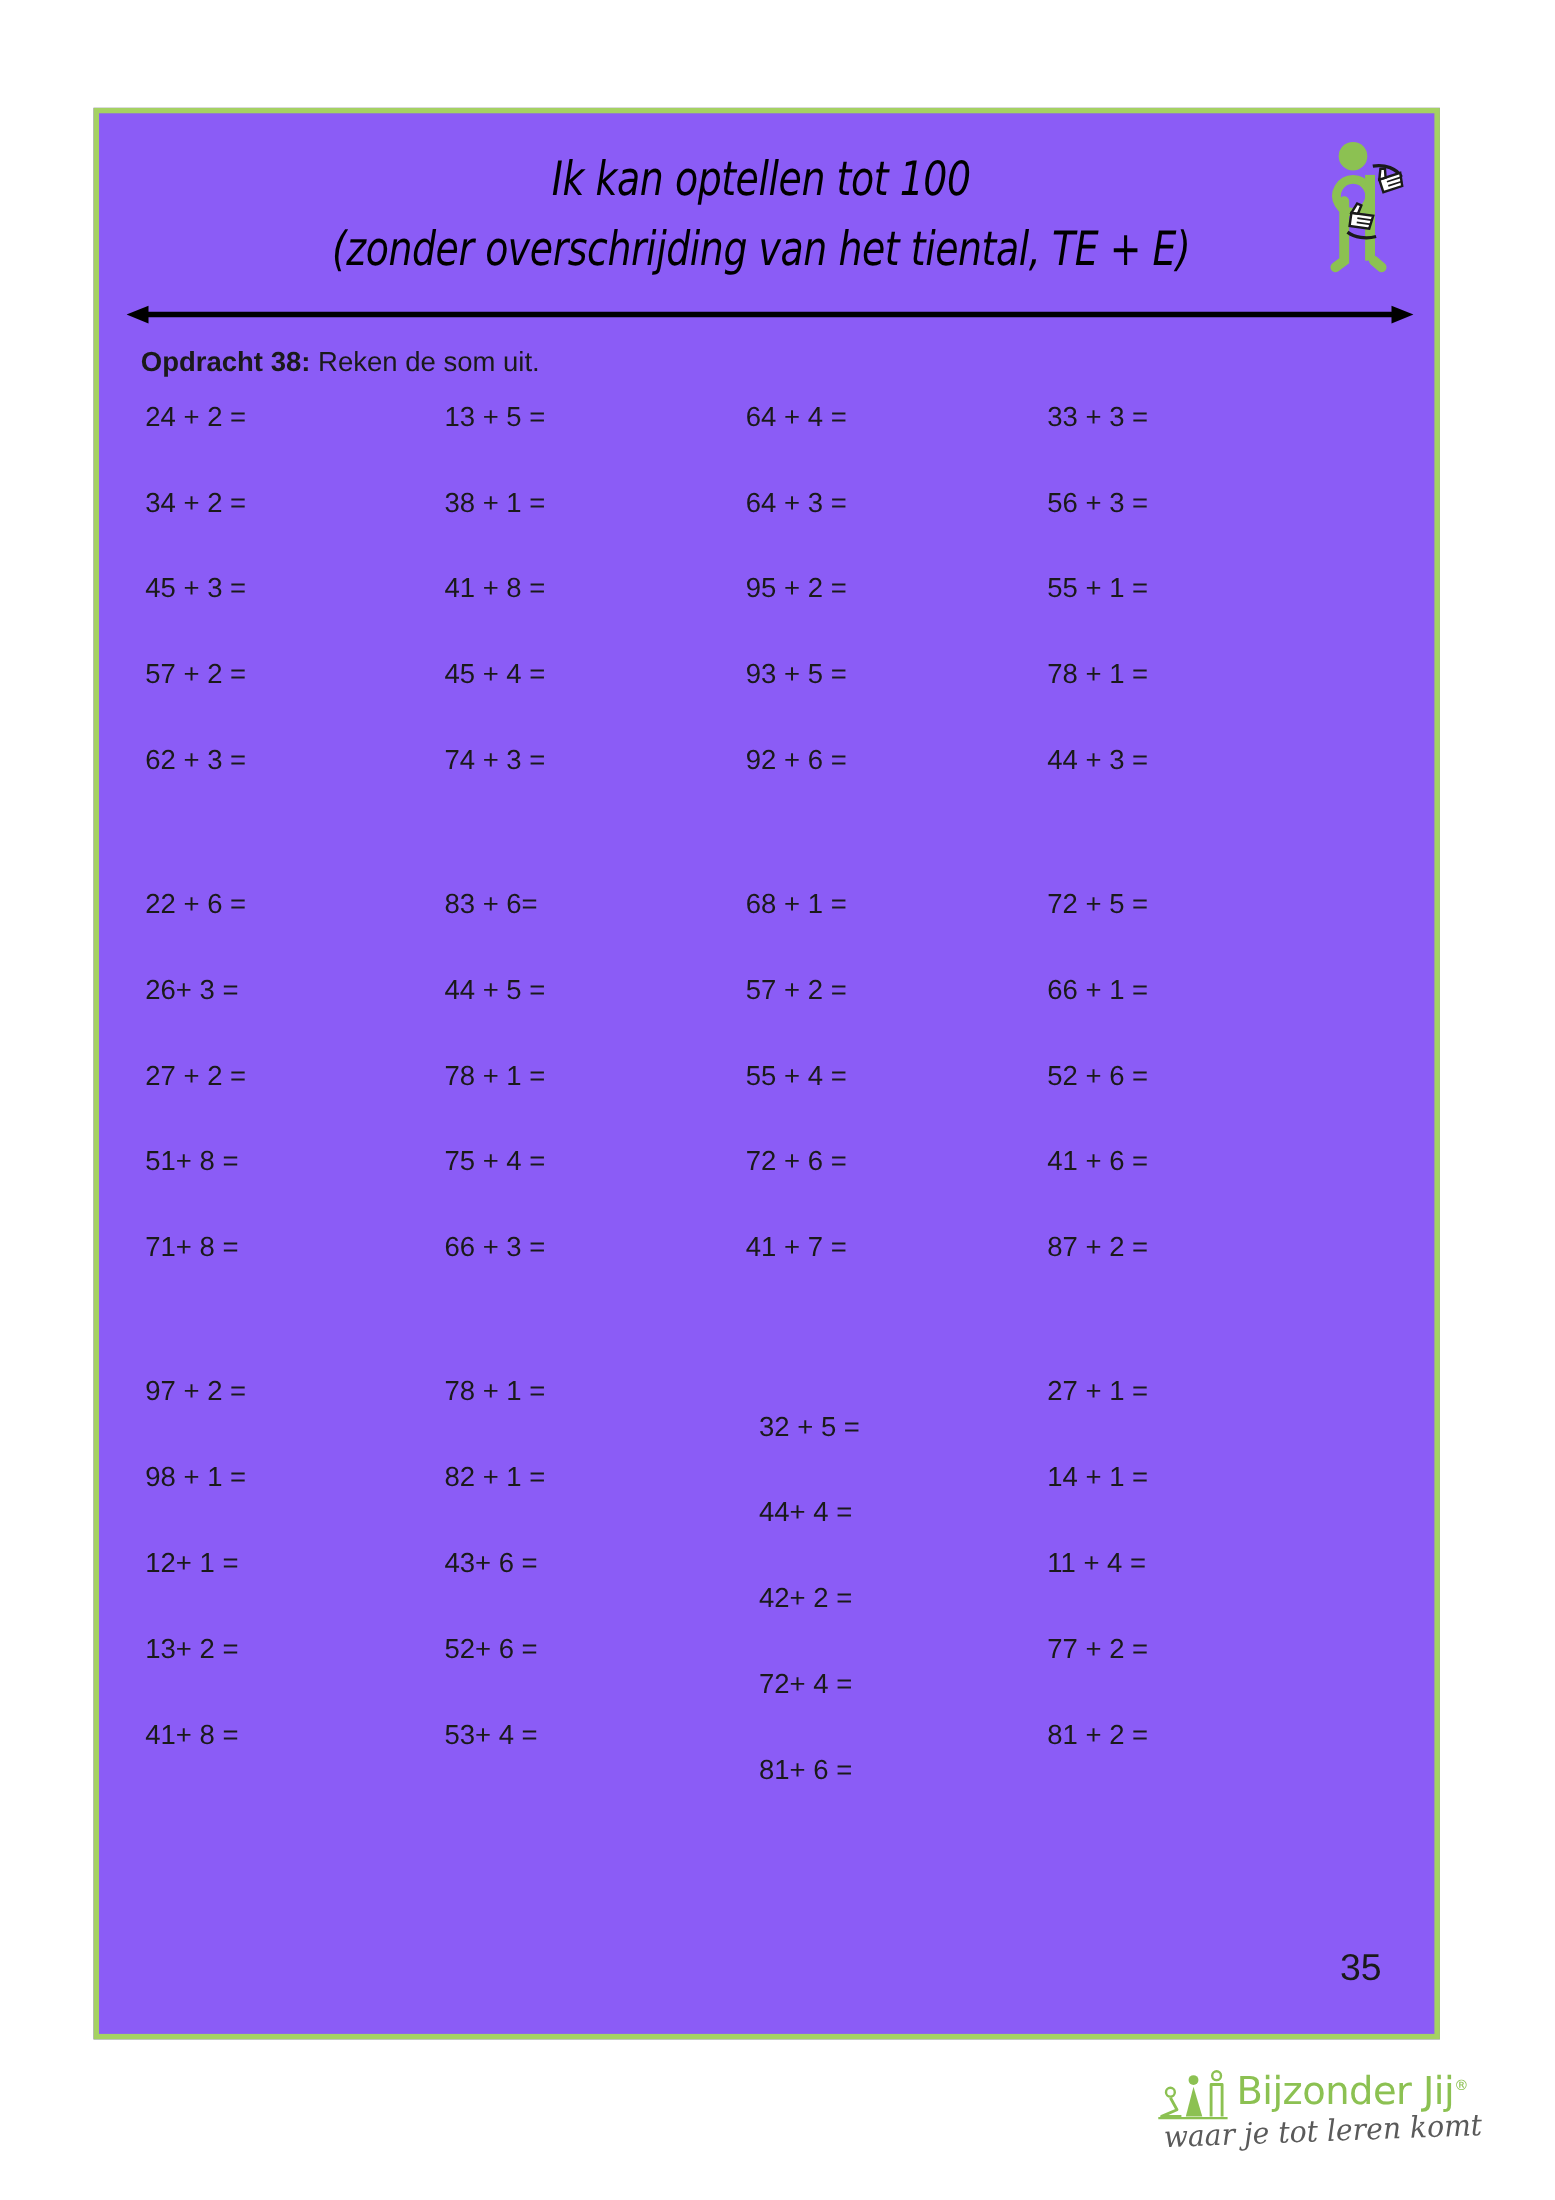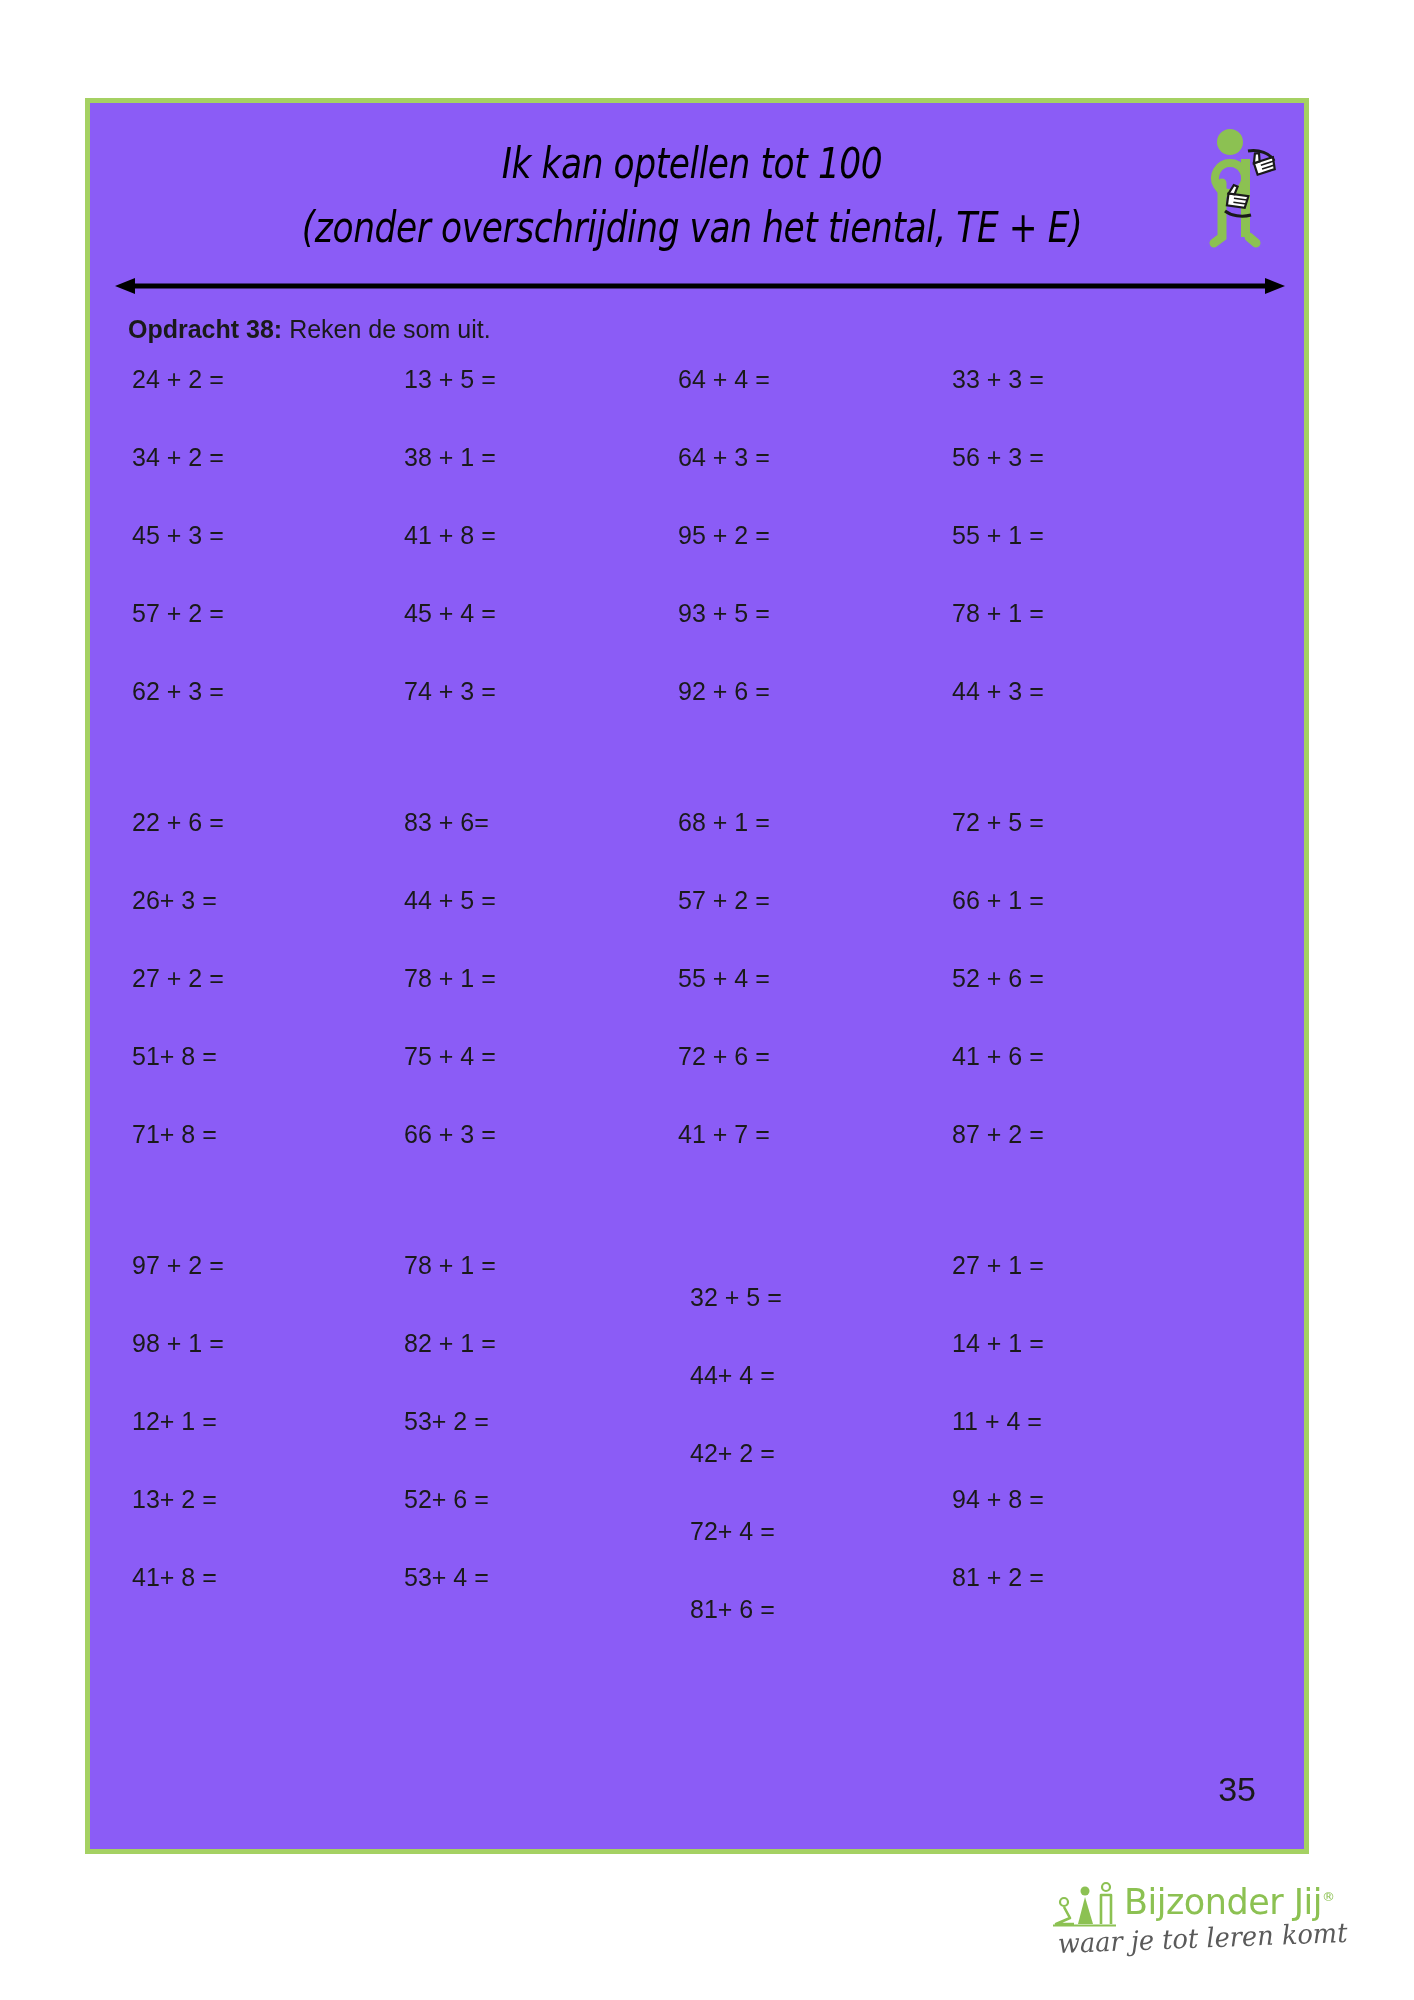--- a/index.html
+++ b/index.html
@@ -299,29 +299,29 @@
         <div class="exercise-cell col3">27 + 1 =</div>
       </div>
       <div class="exercise-row">
         <div class="exercise-cell col0">98 + 1 =</div>
         <div class="exercise-cell col1">82 + 1 =</div>
         <div class="exercise-cell col2">44+ 4 =</div>
         <div class="exercise-cell col3">14 + 1 =</div>
       </div>
       <div class="exercise-row">
         <div class="exercise-cell col0">12+ 1 =</div>
-        <div class="exercise-cell col1">53+ 2 =</div>
+        <div class="exercise-cell col1">43+ 6 =</div>
         <div class="exercise-cell col2">42+ 2 =</div>
         <div class="exercise-cell col3">11 + 4 =</div>
       </div>
       <div class="exercise-row">
         <div class="exercise-cell col0">13+ 2 =</div>
         <div class="exercise-cell col1">52+ 6 =</div>
         <div class="exercise-cell col2">72+ 4 =</div>
-        <div class="exercise-cell col3">94 + 8 =</div>
+        <div class="exercise-cell col3">77 + 2 =</div>
       </div>
       <div class="exercise-row">
         <div class="exercise-cell col0">41+ 8 =</div>
         <div class="exercise-cell col1">53+ 4 =</div>
         <div class="exercise-cell col2">81+ 6 =</div>
         <div class="exercise-cell col3">81 + 2 =</div>
       </div>
     </div>
 
   </div>

